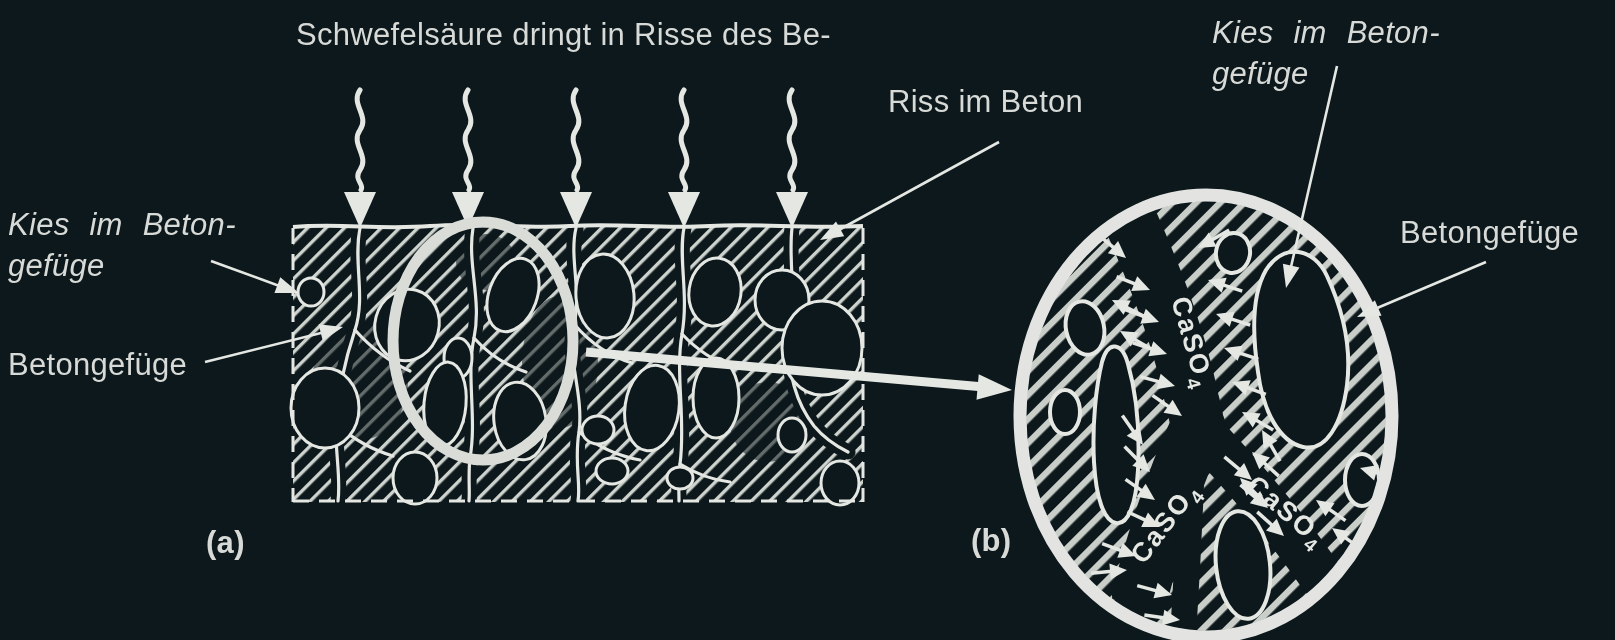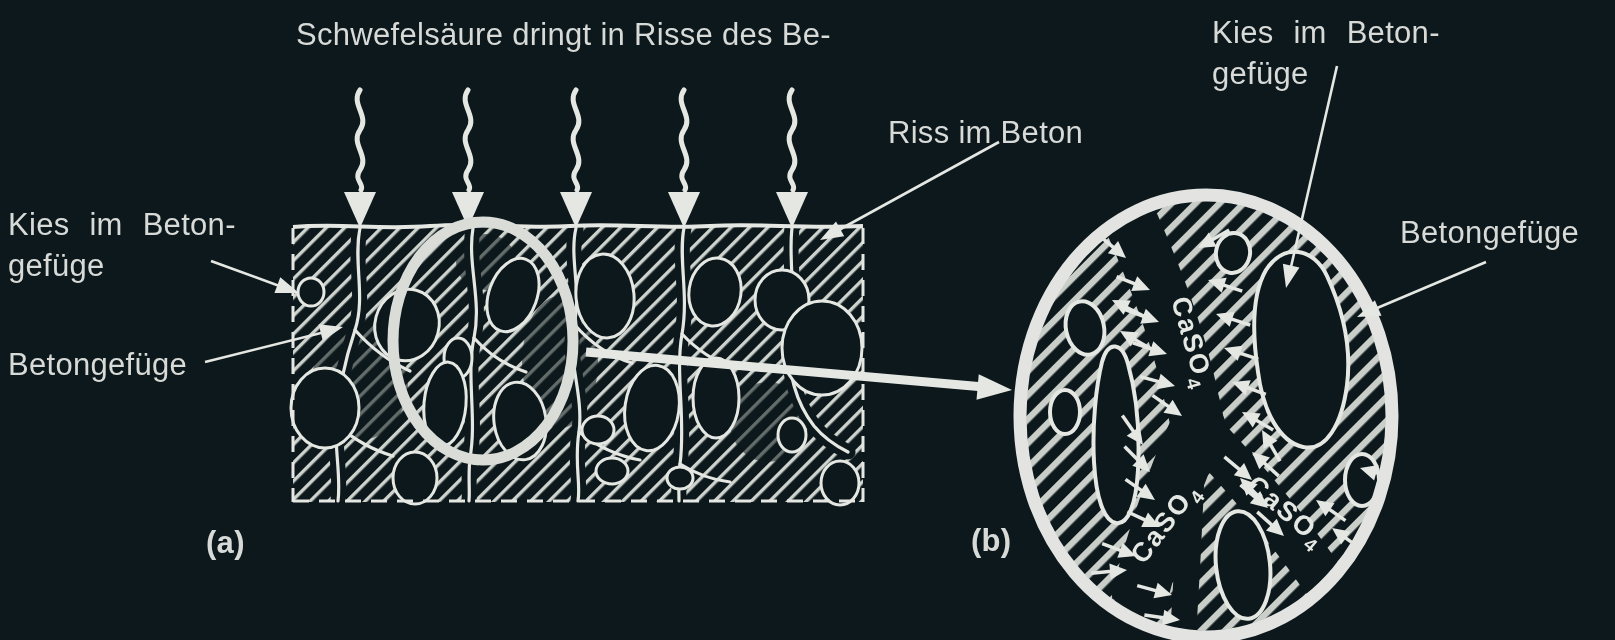--- a/index.html
+++ b/index.html
@@ -14,21 +14,21 @@
     background:var(--background);
     font-family:"Liberation Sans", sans-serif;
   }
   #stage svg{position:absolute;left:0;top:0;}
   .lbl{
     position:absolute;color:var(--text);
     font-size:31px;line-height:41px;letter-spacing:.3px;
     white-space:nowrap;
   }
   .lbl span{display:block;}
-  .justified{word-spacing:11px;}
+  .justified{word-spacing:11px;font-style:italic;}
   .panel-letter{font-weight:bold;}
   .ink-line{stroke:var(--ink);fill:none;}
   .ink-fill{fill:var(--ink);stroke:none;}
   .bg-line{stroke:var(--background);fill:none;}
   .blob{fill:var(--background);stroke:var(--ink);stroke-width:3;}
   .blob-b{fill:var(--background);stroke:var(--ink);stroke-width:4;}
   .crack{stroke:var(--ink);stroke-width:3.2;fill:none;stroke-linecap:round;}
   .crack-halo{stroke:var(--background);stroke-width:15;fill:none;stroke-linecap:round;}
   .leader{stroke:var(--ink);stroke-width:2.6;fill:none;}
   text.caso{
@@ -239,21 +239,21 @@
 
 <div class="lbl justified" style="left:8px;top:204px;">
   <span>Kies im Beton-</span>
   <span>gefüge</span>
 </div>
 
 <div class="lbl" style="left:8px;top:344px;">
   <span>Betongefüge</span>
 </div>
 
-<div class="lbl" style="left:888px;top:112px;">
+<div class="lbl" style="left:888px;top:81px;">
   <span>Riss im Beton</span>
 </div>
 
 <div class="lbl justified" style="left:1212px;top:12px;">
   <span>Kies im Beton-</span>
   <span>gefüge</span>
 </div>
 
 <div class="lbl" style="left:1400px;top:212px;">
   <span>Betongefüge</span>

